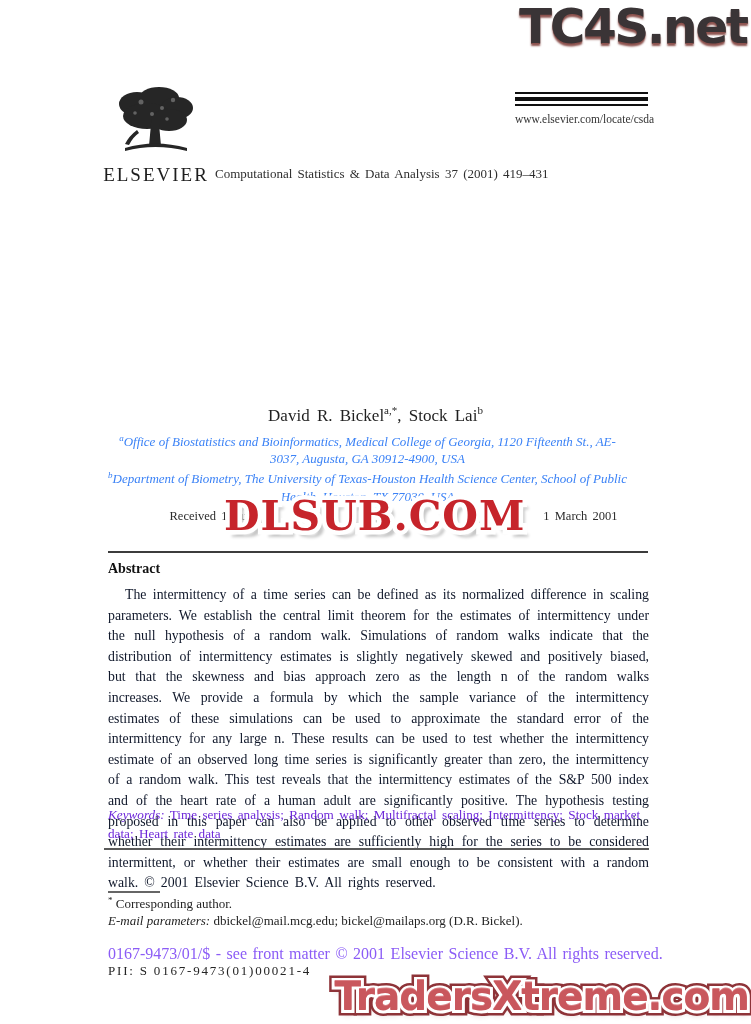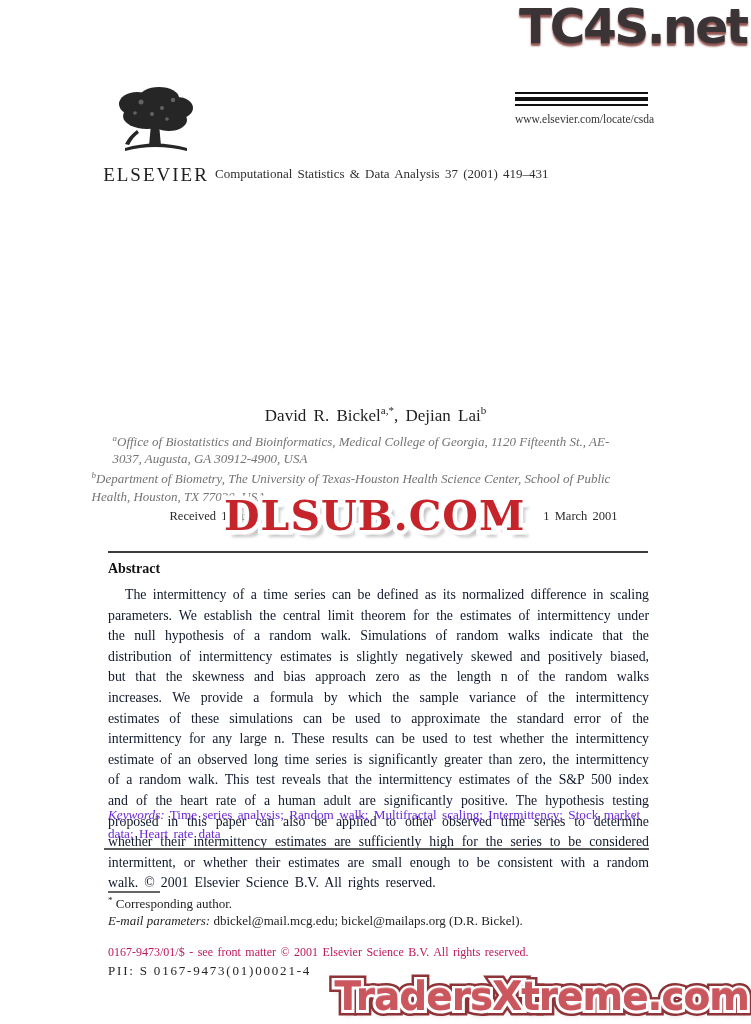--- a/index.html
+++ b/index.html
@@ -43,22 +43,22 @@
   .jlogo-text{padding:4px 0 5px 0; font-family:"Liberation Sans", sans-serif;
     font-weight:700; font-size:14.5px; line-height:16px; letter-spacing:-0.3px; color:#0d0d0d;}
   .jl1{text-align:left;} .jl2{text-align:right;} .jl3{text-align:left;}
   .locate{margin-top:7px; text-align:right; font-size:11.5px; color:#333;}
   
   .title{position:absolute; left:0; right:0; top:240px; text-align:center;
     font-size:30px; line-height:34px; word-spacing:7px; color:#1b1b1b;}
   .authors{position:absolute; left:0; right:0; top:404px; text-align:center;
     font-size:17px; word-spacing:3px; color:#1f1f1f;}
   .authors sup{font-size:11px;}
-  .affils{position:absolute; left:0; right:16px; top:430px; 
-    font-style:italic; font-size:13px; line-height:17px; color:#737373;}
+  .affils{position:absolute; left:0; right:16px; top:430px; text-align:center;
+    font-style:italic; font-size:13px; line-height:17px; color:#3b82f6;}
   .affil{margin:0 auto;}
   .affil sup{font-size:9px; font-style:italic;}
   .affil-a{max-width:510px;}
   .affil-b{max-width:552px;}
   .received{position:absolute; left:0; right:0; top:509px; text-align:center;
     font-size:12.5px; word-spacing:2px; color:#2c2c2c;padding-left:36px;}
   .received .gap{display:inline-block; width:290px;}
   
   .rule{position:absolute; background:#3c3c3c;}
   .rule-abstract{left:108px; top:551px; width:540px; height:1.5px;}
@@ -70,21 +70,21 @@
     font-size:13.8px; line-height:20.6px; text-align:justify; text-indent:17px;
     word-spacing:2.6px; color:#0f172a;}
   .keywords{position:absolute; left:108px; top:806px; width:541px;
     font-size:13.2px; line-height:18.5px; word-spacing:2px; color:#6d28d9;}
   .keywords .kw-label{font-style:italic;}
   
   .fn1{position:absolute; left:108px; top:895px; font-size:13px; color:#242424;}
   .fn1 sup{font-size:9px;}
   .fn2{position:absolute; left:108px; top:913px; font-size:13px; color:#242424;}
   .fn2 .em-label{font-style:italic;}
-  .footer1{position:absolute; left:108px; top:945px; font-size:12px; word-spacing:1.5px; color:#be185d;}
+  .footer1{position:absolute; left:108px; top:945px; font-size:16px; word-spacing:1.5px; color:#8b5cf6;}
   .footer2{position:absolute; left:108px; top:963px; font-size:13px; letter-spacing:1.8px; color:#242424;}
 </style>
 </head>
 <body>
 
 <div class="page">
 
   <div class="wm wm-tc4s"><span>TC4S.net</span></div>
 
   <div class="pub-logo">
@@ -116,21 +116,21 @@
   <div class="citation">Computational Statistics &amp; Data Analysis 37 (2001) 419–431</div>
 
   <div class="jlogo">
     <div class="dbl-rule"></div>
     <div class="dbl-rule"></div>
     <div class="locate">www.elsevier.com/locate/csda</div>
   </div>
 
 
   <div class="authors">
-    <span>David R. Bickel</span><sup>a,*</sup><span>, Dejian Lai</span><sup>b</sup>
+    <span>David R. Bickel</span><sup>a,*</sup><span>, Stock Lai</span><sup>b</sup>
   </div>
 
   <div class="affils">
     <div class="affil affil-a"><sup>a</sup><span>Office of Biostatistics and Bioinformatics, Medical College of Georgia, 1120 Fifteenth St., AE-3037, Augusta, GA 30912-4900, USA</span></div>
     <div class="affil affil-b"><sup>b</sup><span>Department of Biometry, The University of Texas-Houston Health Science Center, School of Public Health, Houston, TX 77030, USA</span></div>
   </div>
 
   <div class="received">
     <span>Received 1 Aug</span><span class="gap"></span><span>1 March 2001</span>
   </div>

